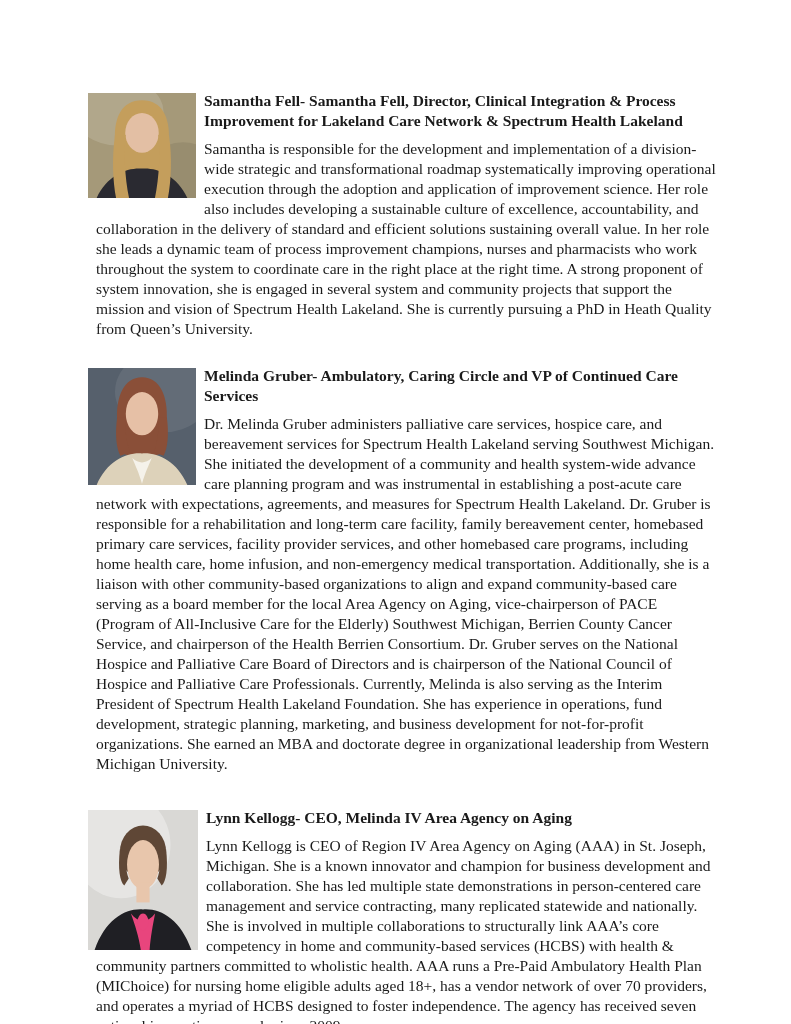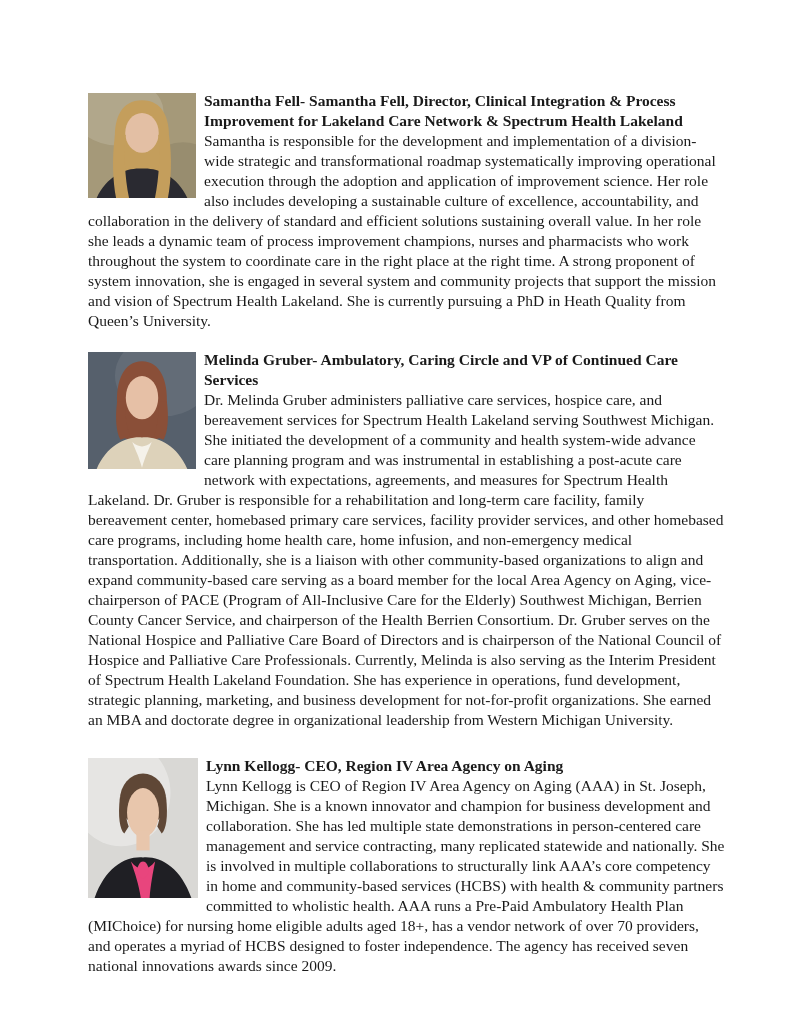--- a/index.html
+++ b/index.html
@@ -31,21 +31,21 @@
   .photo-1 { width: 108px; height: 105px; }
   .photo-2 { width: 108px; height: 117px; }
   .photo-3 { width: 110px; height: 140px; }
   .bio-heading {
     margin: 0;
     font-size: 15.5px;
     line-height: 20px;
     font-weight: bold;
   }
   .bio-body {
-    margin: 0;
+    margin: 8px;
   }
 </style>
 </head>
 <body>
 
 <div class="page">
 
   <section class="bio bio-1">
     <div class="photo photo-1">
       <svg viewBox="0 0 100 100" preserveAspectRatio="none" xmlns="http://www.w3.org/2000/svg">
@@ -88,17 +88,17 @@
         <ellipse cx="50" cy="30" rx="21" ry="19" fill="#5f4736"></ellipse>
         <path d="M29,28 C27,42 29,51 33,54 L37,49 C34,43 34,34 35,30 Z" fill="#5f4736"></path>
         <path d="M71,28 C73,42 71,51 67,54 L63,49 C66,43 66,34 65,30 Z" fill="#5f4736"></path>
         <ellipse cx="50" cy="39" rx="14.5" ry="17.5" fill="#e8c6ac"></ellipse>
         <path d="M44,52 L56,52 L56,66 L44,66 Z" fill="#e8c6ac"></path>
         <path d="M6,100 C16,78 34,70 50,71 C66,70 84,78 94,100 Z" fill="#1f1f24"></path>
         <path d="M39,74 C43,83 46,90 48,100 L56,100 C57,90 59,82 61,74 C54,81 46,81 39,74 Z" fill="#e8457d"></path>
         <ellipse cx="50" cy="80" rx="5" ry="6" fill="#e8457d"></ellipse>
       </svg>
     </div>
-    <h2 class="bio-heading">Lynn Kellogg- CEO, Region IV Area Agency on Aging</h2>
+    <h2 class="bio-heading">Lynn Kellogg- CEO, Melinda IV Area Agency on Aging</h2>
     <p class="bio-body">Lynn Kellogg is CEO of Region IV Area Agency on Aging (AAA) in St. Joseph, Michigan. She is a known innovator and champion for business development and collaboration. She has led multiple state demonstrations in person-centered care management and service contracting, many replicated statewide and nationally.  She is involved in multiple collaborations to structurally link AAA’s core competency in home and community-based services (HCBS) with health &amp; community partners committed to wholistic health. AAA runs a Pre-Paid Ambulatory Health Plan (MIChoice) for nursing home eligible adults aged 18+, has a vendor network of over 70 providers, and operates a myriad of HCBS designed to foster independence. The agency has received seven national innovations awards since 2009.</p>
   </section>
 
 </div>
 
 </body></html>

